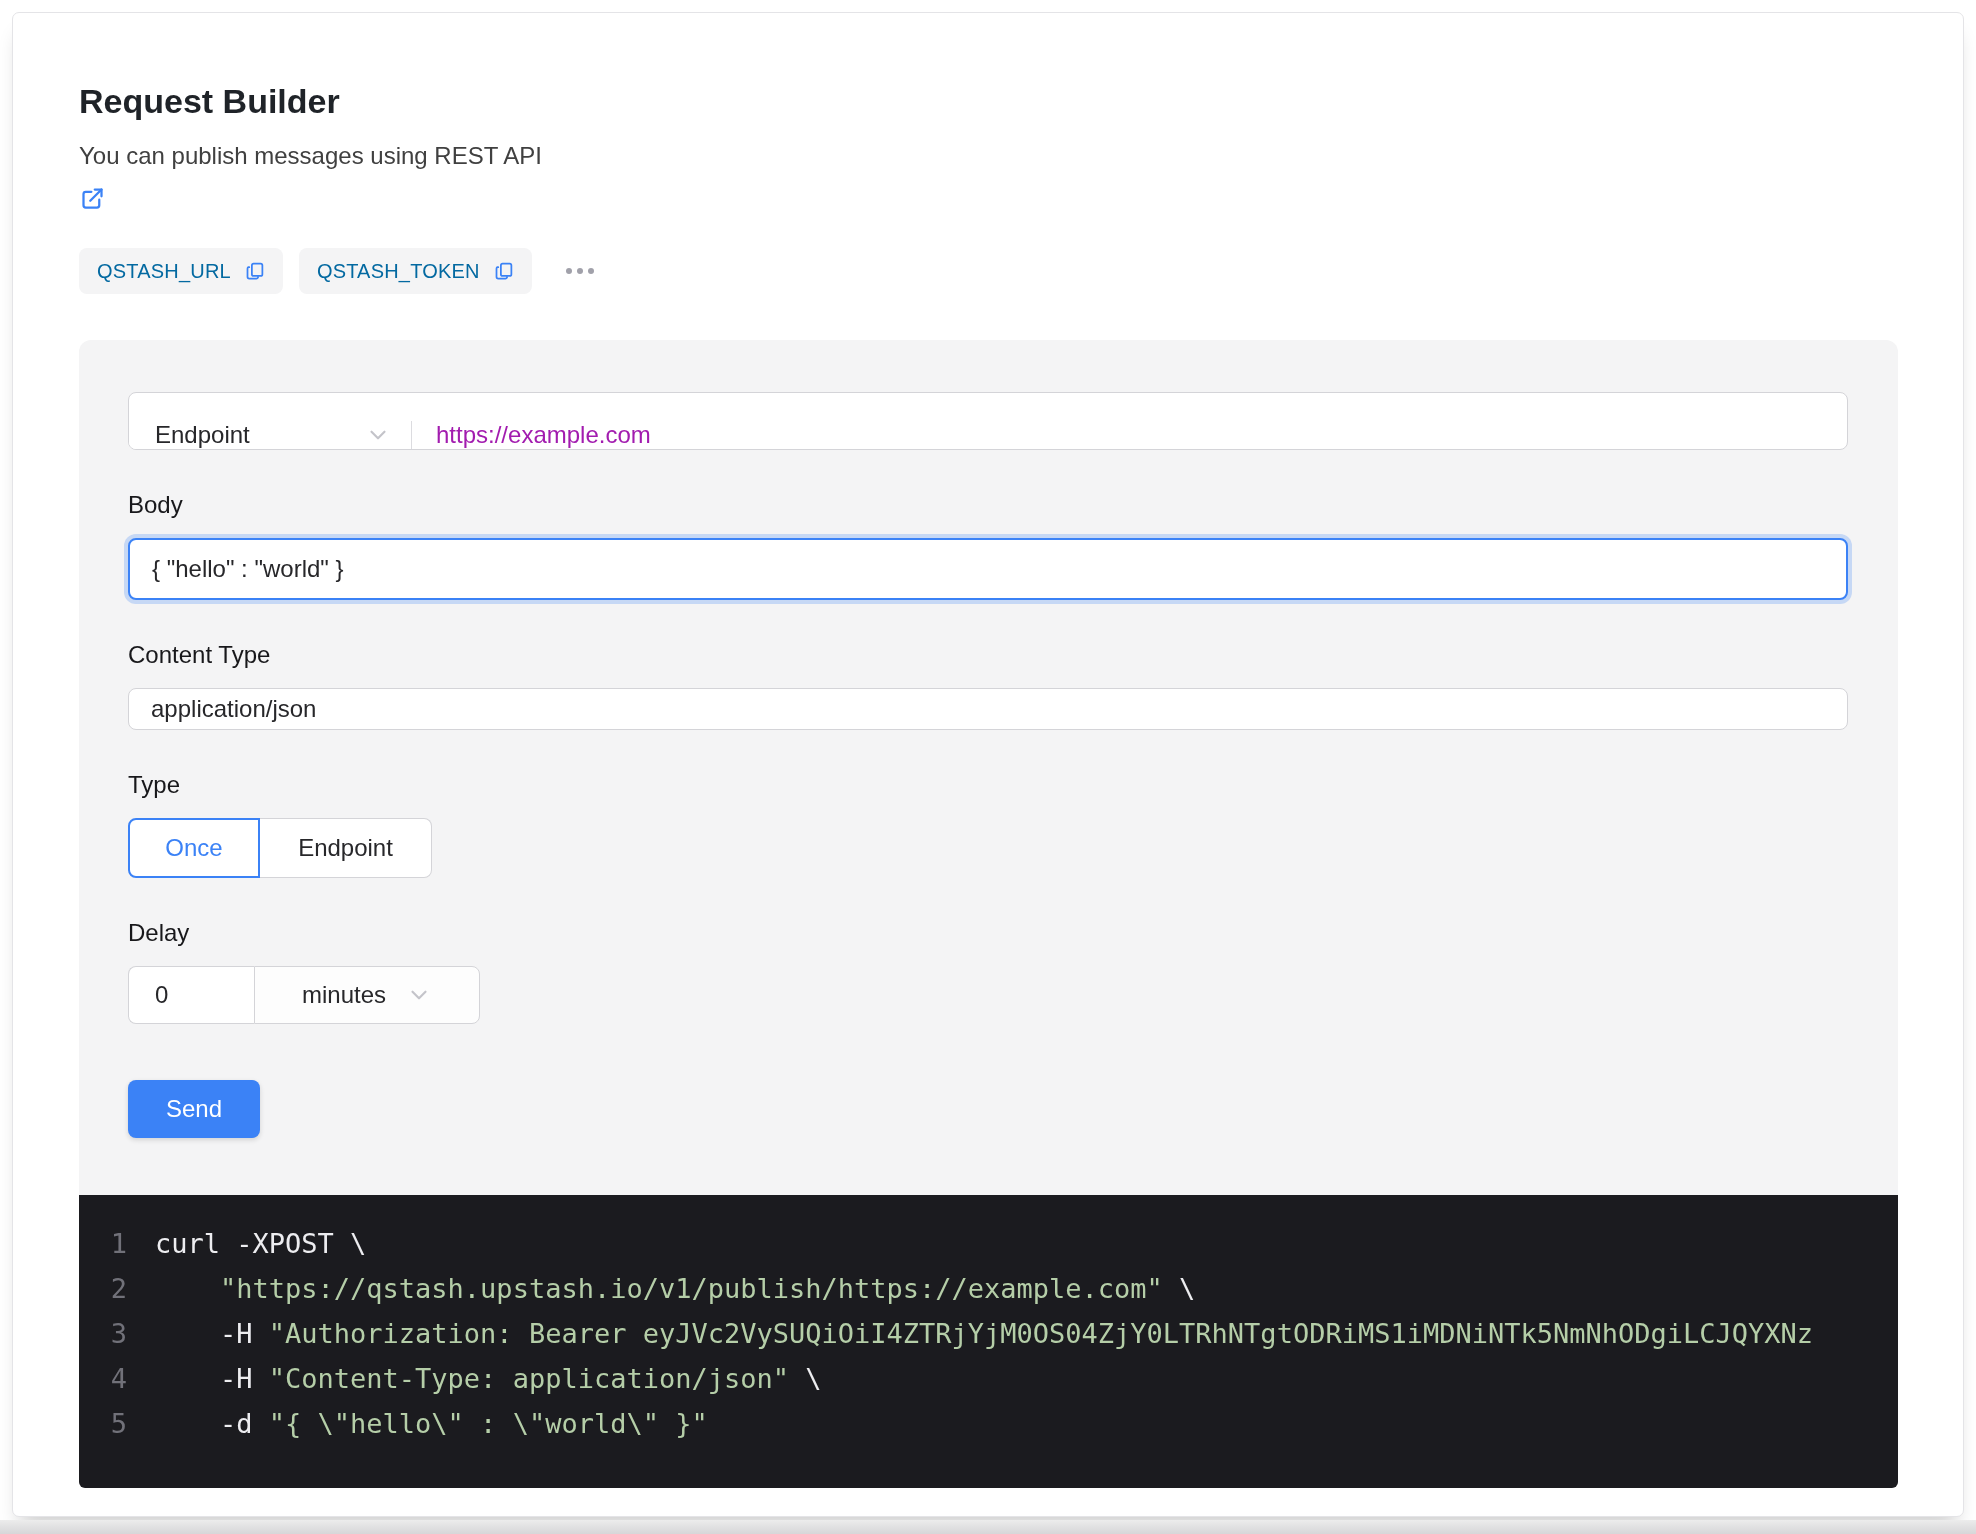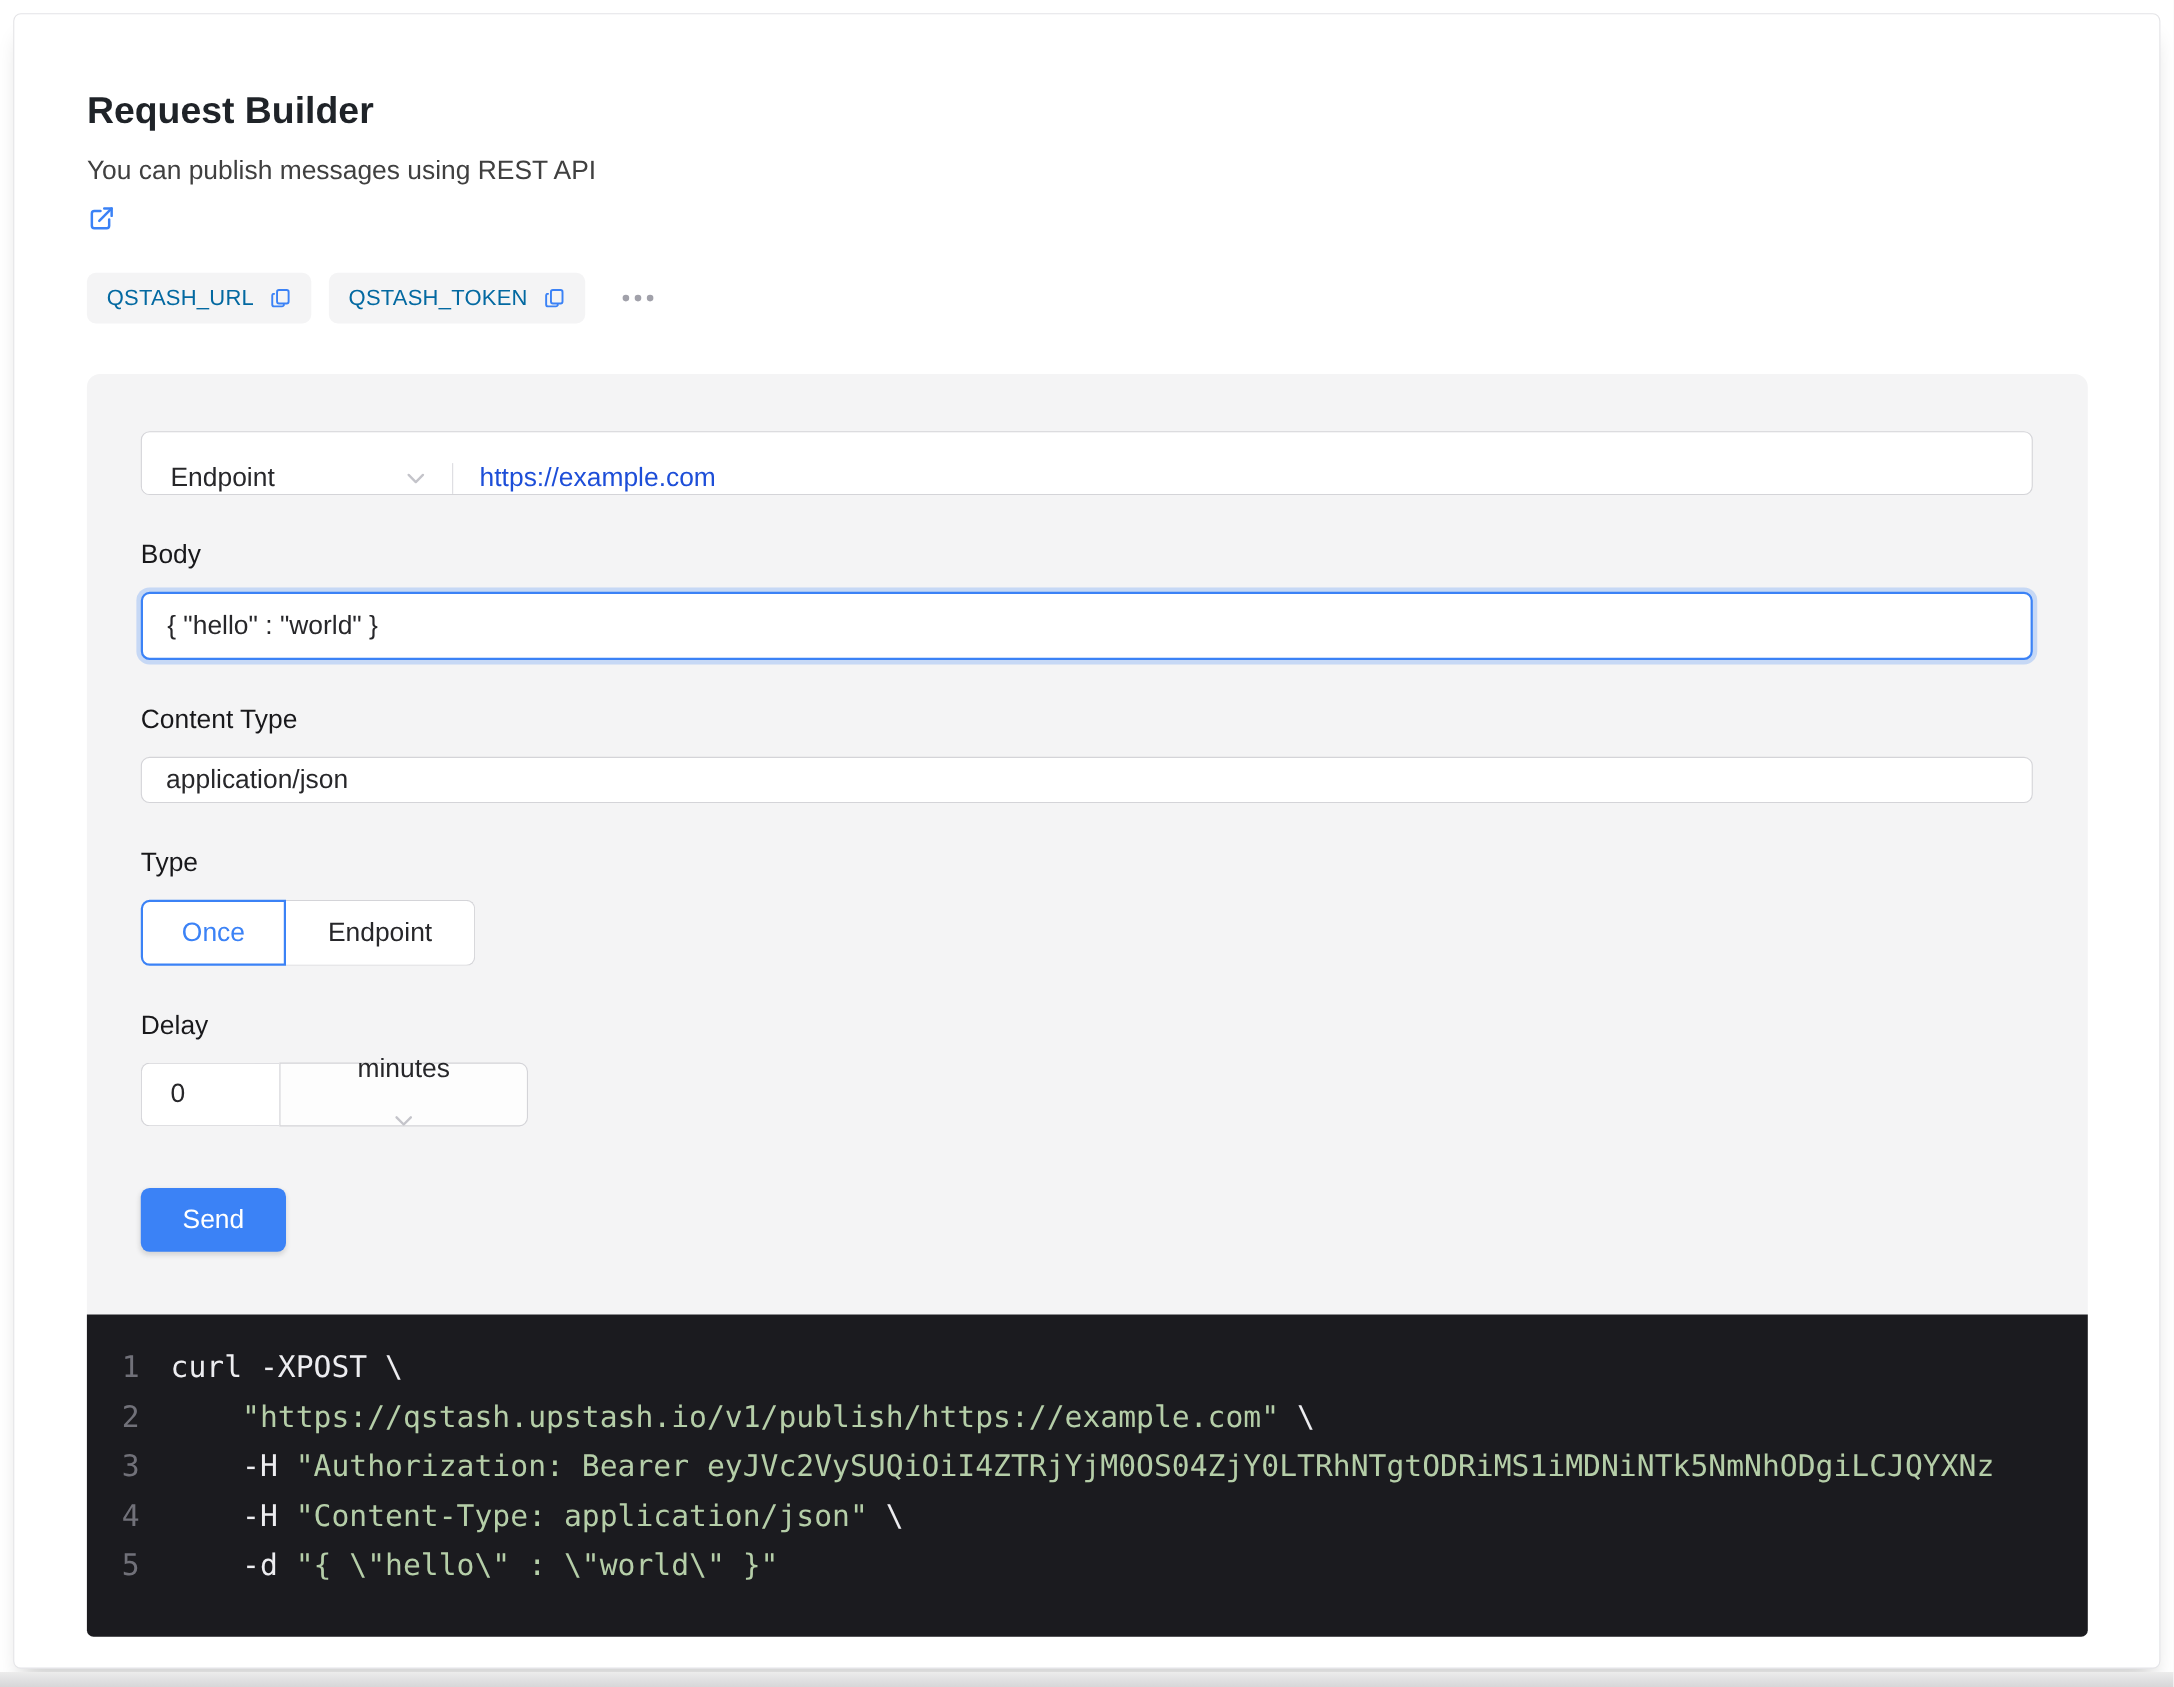--- a/index.html
+++ b/index.html
@@ -37,21 +37,21 @@
   .panel{
     margin-top:46px;width:1819px;background:var(--panel-bg);
     border-radius:12px 12px 0 0;padding:52px 50px 57px 49px;
   }
   .endpoint-row{display:flex;height:58px;background:#fff;border:1px solid var(--border);border-radius:8px;align-items:flex-end;overflow:hidden;}
   .endpoint-select{
     width:283px;flex:none;display:flex;align-items:center;justify-content:space-between;
     padding:0 20px 0 26px;border:none;border-right:1px solid #dcdce0;background:#fff;
     font-family:"Liberation Sans",sans-serif;font-size:24px;color:#27272a;cursor:pointer;
   }
-  .endpoint-input{flex:1;border:none;outline:none;background:transparent;padding:0 24px;font-family:"Liberation Sans",sans-serif;font-size:24px;color:#1d4ed8;}
+  .endpoint-input{flex:1;border:none;outline:none;background:transparent;padding:0 24px;font-family:"Liberation Sans",sans-serif;font-size:24px;color:#a21caf;}
   .field-label{margin:38px 0 16px;font-size:24px;line-height:34px;color:#18181b;}
   .text-input{
     display:block;width:100%;height:42px;border:1px solid var(--border);border-radius:8px;
     background:#fff;outline:none;padding:0 22px;
     font-family:"Liberation Sans",sans-serif;font-size:24px;color:#27272a;
   }
   .body-input{height:62px;border:2px solid var(--accent);box-shadow:0 0 0 4px rgba(59,130,246,0.25);}
   .toggle-group{display:flex;}
   .toggle{
     height:60px;display:flex;align-items:center;justify-content:center;background:#fff;cursor:pointer;
@@ -61,21 +61,21 @@
   .toggle-periodic{width:172px;border:1px solid var(--border);border-left:none;border-radius:0 8px 8px 0;color:#27272a;}
   .delay-row{display:flex;height:58px;}
   .delay-input{
     width:126px;border:1px solid var(--border);border-right:none;border-radius:8px 0 0 8px;
     outline:none;background:#fff;padding:0 0 0 26px;
     font-family:"Liberation Sans",sans-serif;font-size:24px;color:#27272a;
   }
   .delay-unit{
     width:226px;display:flex;align-items:center;justify-content:center;gap:20px;
     background:#fdfdfd;border:1px solid var(--border);border-radius:0 8px 8px 0;cursor:pointer;
-    font-family:"Liberation Sans",sans-serif;font-size:24px;color:#27272a;flex-direction:column;
+    font-family:"Liberation Sans",sans-serif;font-size:24px;color:#27272a;
   }
   .send-button{
     margin-top:56px;width:132px;height:58px;border:none;border-radius:8px;cursor:pointer;
     background:var(--accent);color:#fff;font-family:"Liberation Sans",sans-serif;font-size:24px;
     box-shadow:0 2px 5px rgba(24,24,27,0.15);
   }
   .codeblock{
     width:1819px;background:var(--code-bg);border-radius:0 0 6px 6px;
     padding:26px 0 42px;overflow:hidden;
     font-family:"DejaVu Sans Mono",monospace;font-size:27px;line-height:45px;

